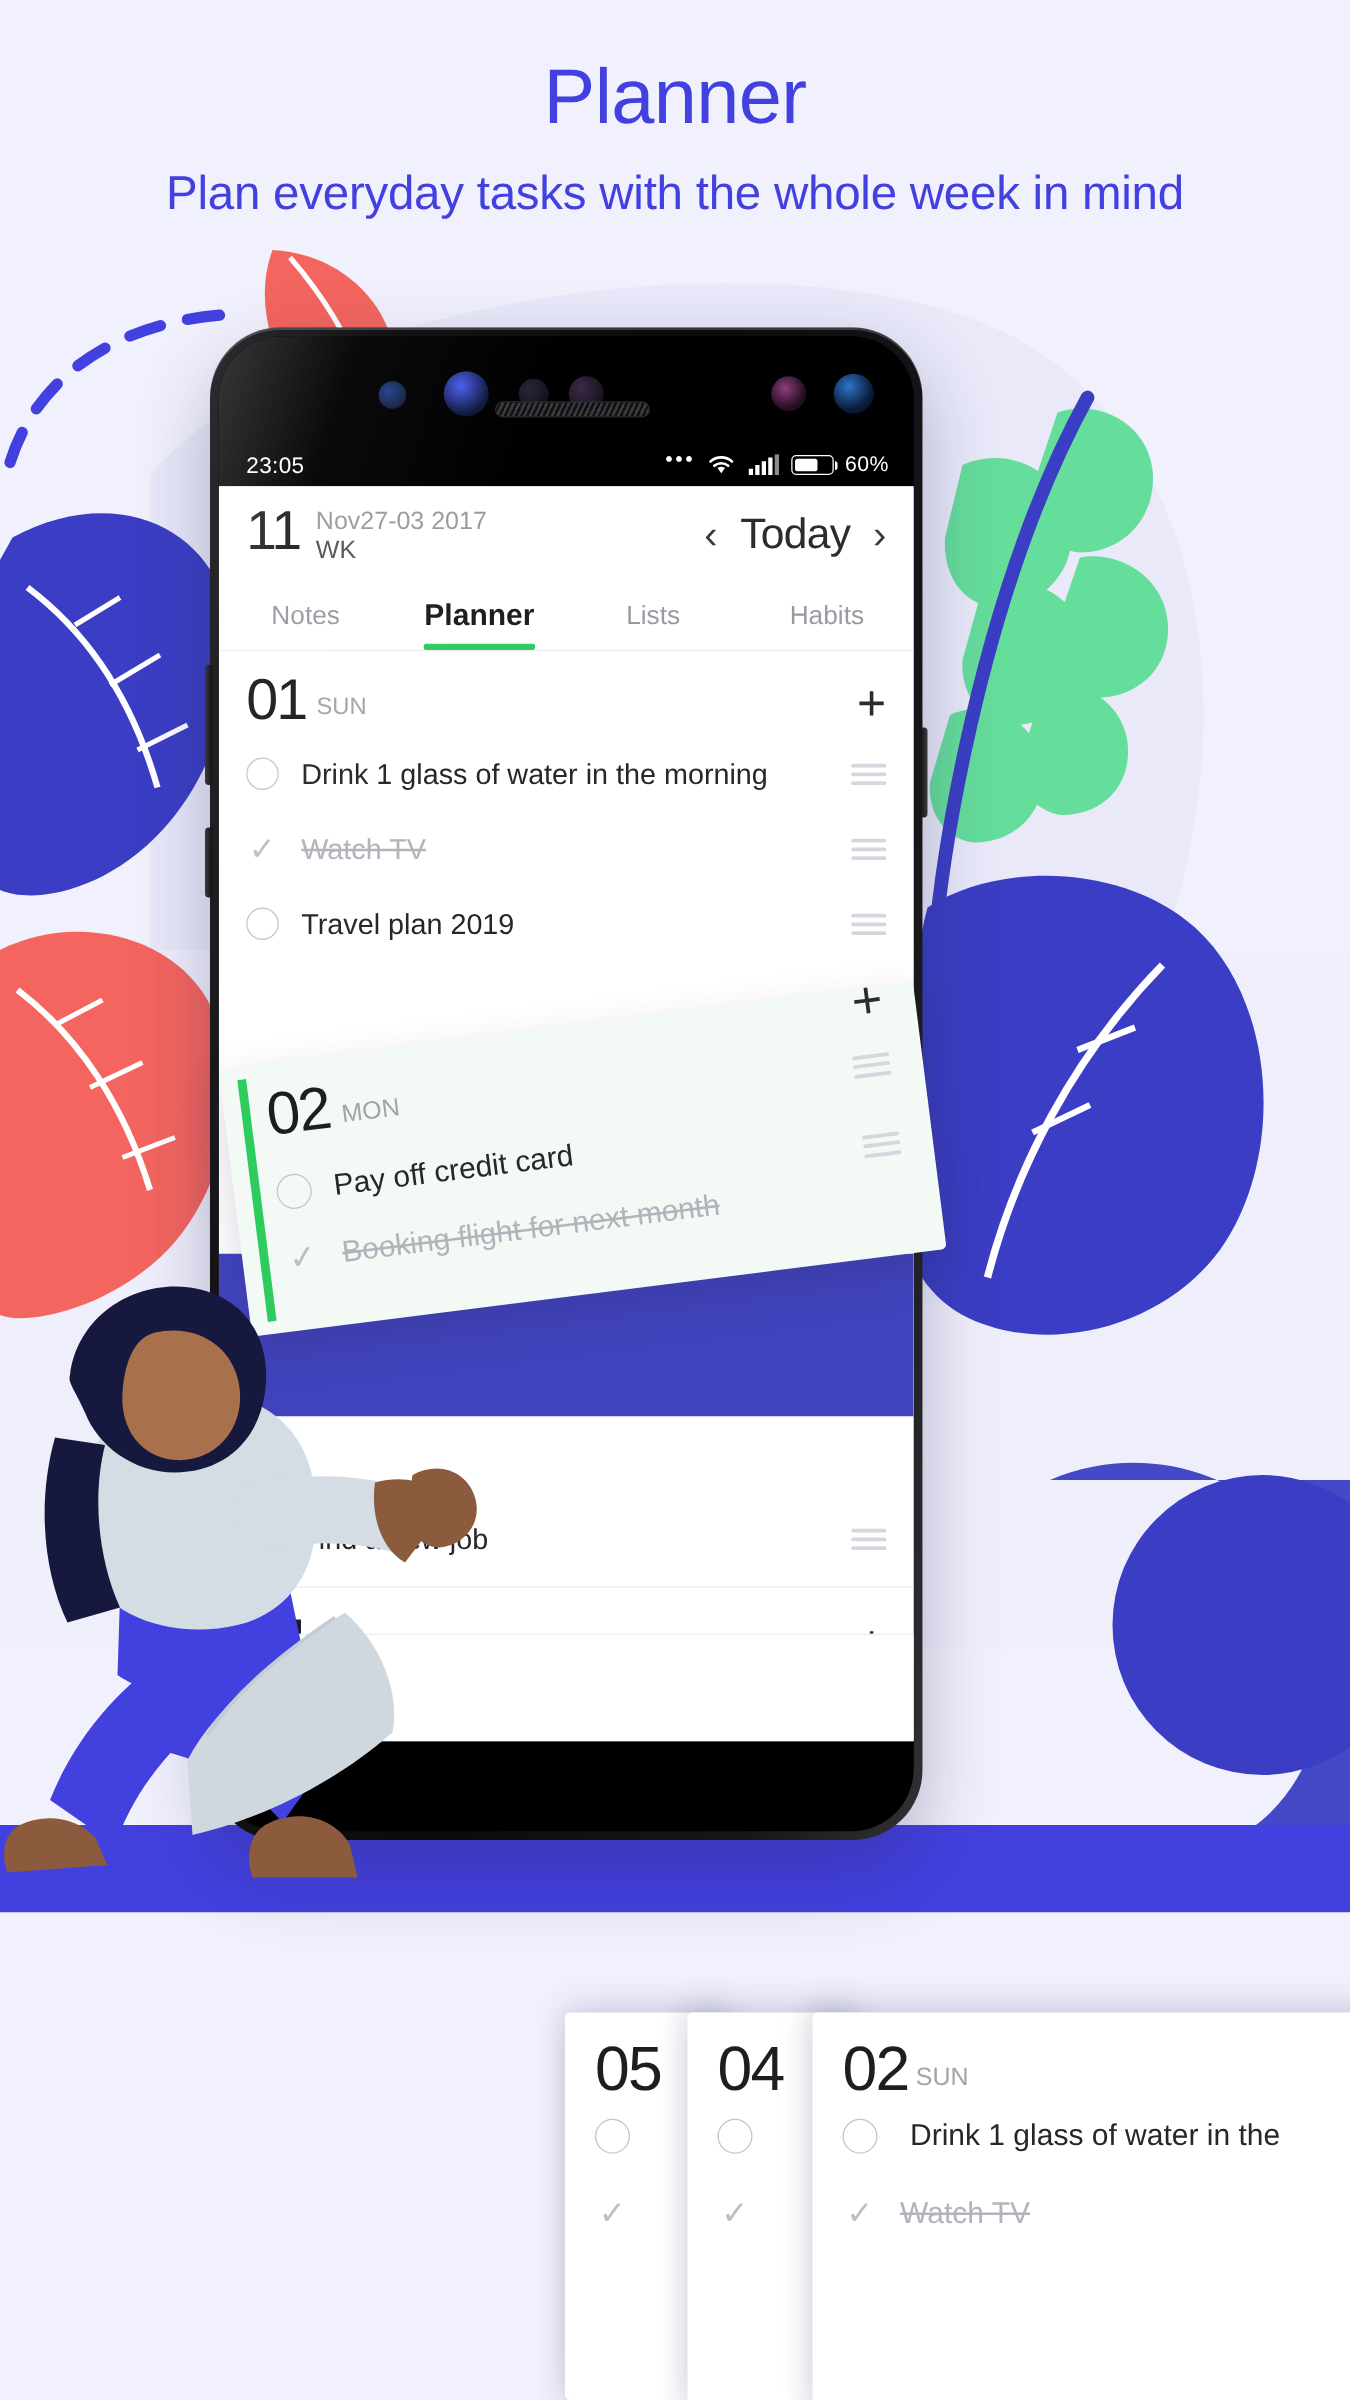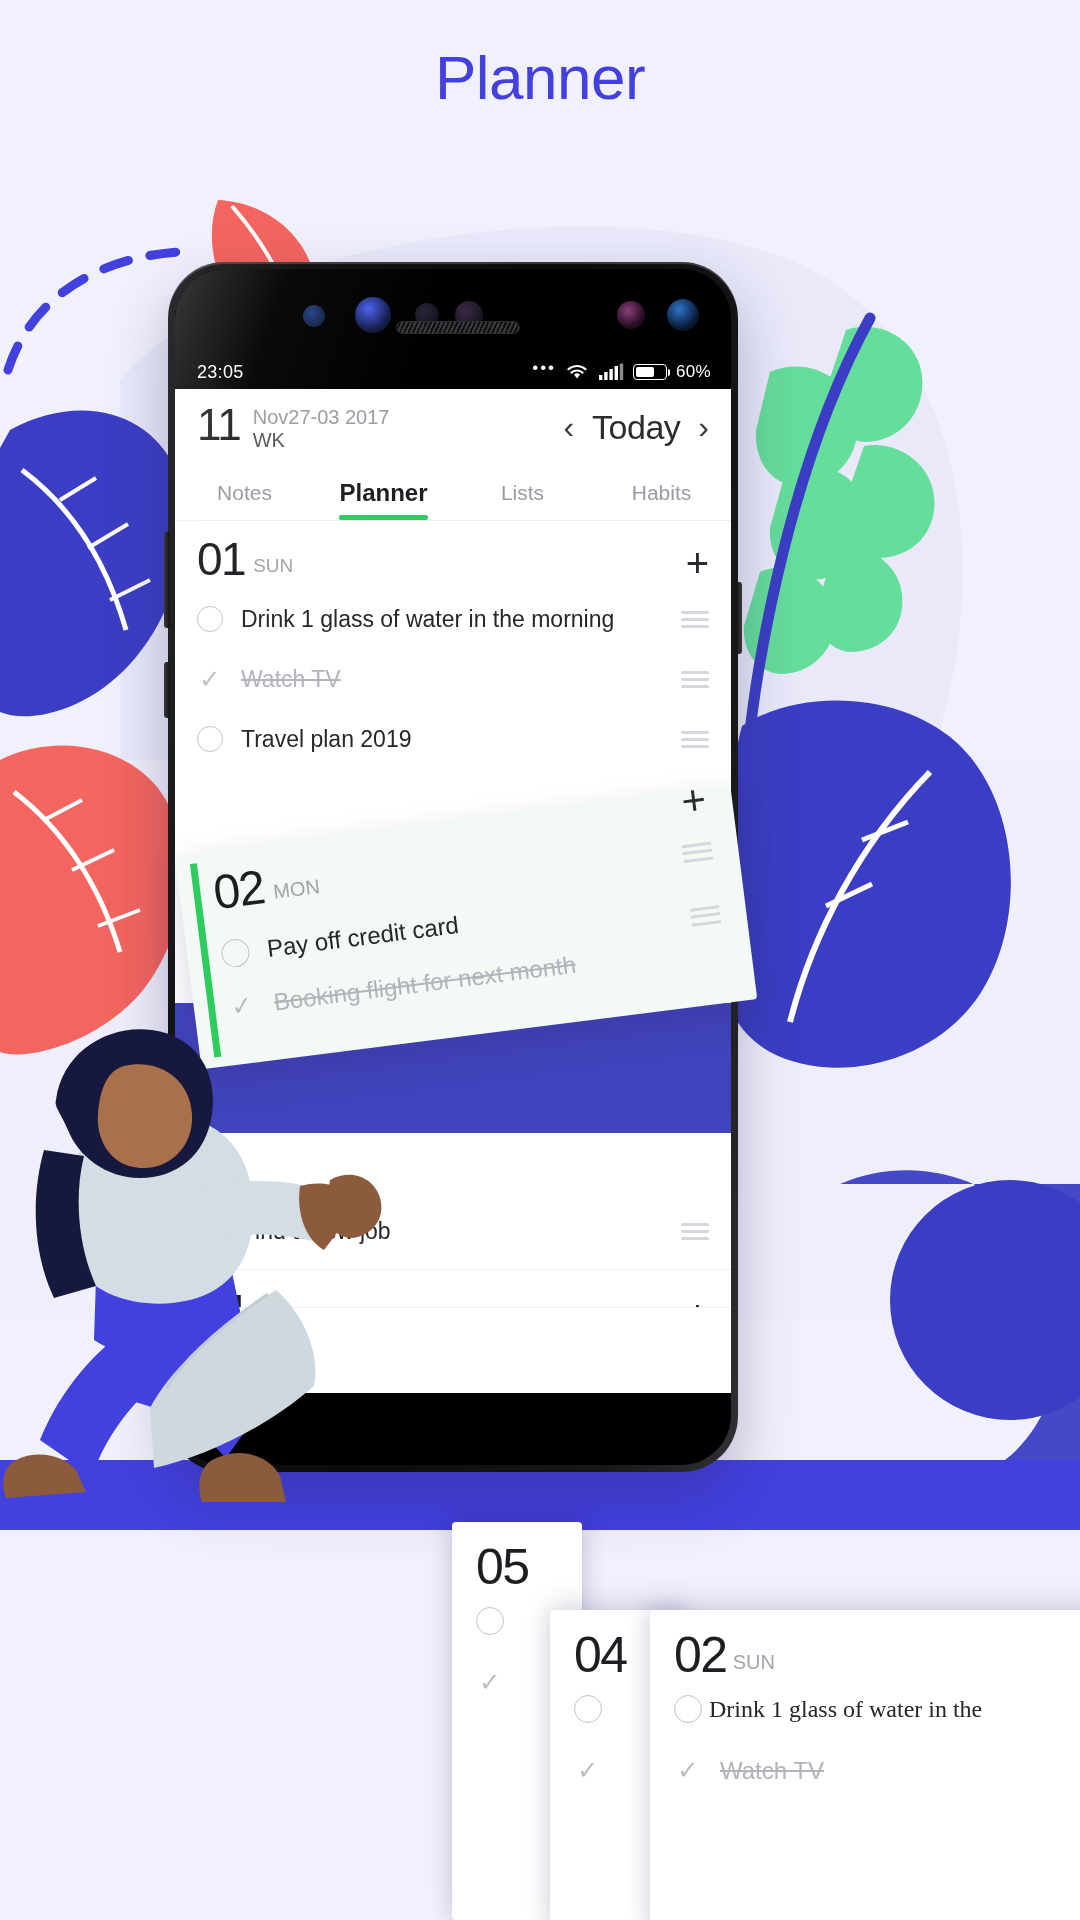--- a/index.html
+++ b/index.html
@@ -244,20 +244,21 @@
 
     <path d="M840 1184 C 920 1150 1010 1182 1046 1250 C 1080 1316 1062 1420 1002 1462 L 1080 1462 L 1080 1184 Z" fill="#3B3EC4" opacity="0.95"></path>
     <circle cx="1010" cy="1300" r="120" fill="#3B3EC4"></circle>
 
     <rect x="0" y="1460" width="1080" height="70" fill="#4340E0"></rect>
     <rect x="0" y="1530" width="1080" height="390" fill="#F1F1FD"></rect>
   </svg>
 
   <div class="headline">
     <h1>Planner</h1>
+    <h2>Plan everyday tasks with the whole week in mind</h2>
   </div>
 
   <div id="phone">
     <div class="phone-body">
       <div class="phone-inner">
 
         <div class="sensors">
           <span class="dot" style="left:128px;top:14px;width:22px;height:22px;background:radial-gradient(circle at 35% 35%,#24408a,#0d1424);"></span>
           <span class="dot" style="left:180px;top:6px;width:36px;height:36px;background:radial-gradient(circle at 38% 32%,#4b5ff0,#111a44 65%,#05060d);"></span>
           <span class="dot" style="left:240px;top:12px;width:24px;height:24px;background:radial-gradient(circle at 35% 35%,#26263a,#0b0b12);"></span>
@@ -450,21 +451,21 @@
 
     <path d="M124 56 C 160 48 190 70 192 104 C 194 136 170 160 140 158 C 112 156 96 132 98 104 C 100 78 108 60 124 56 Z" fill="#A9704C"></path>
   </svg>
 
   <svg class="ill" style="left:150px;top:1280px;z-index:52;" width="340" height="220" viewBox="0 0 340 220">
     <path d="M126 10 C 70 46 22 86 0 128 L 4 188 C 56 176 116 148 164 106 C 170 76 156 36 126 10 Z" fill="#CFD8DF"></path>
     <path d="M118 14 C 74 44 38 74 16 108" stroke="#C3CCD4" stroke-width="3" fill="none"></path>
   </svg>
 
   <div class="stack" style="left:0;right:0;height:320px;">
-    <div class="stackcard" style="left:452px; bottom:10px; width:130px; height:398px;">
+    <div class="stackcard" style="left:452px; bottom:10px; width:130px; height:310px;">
       <div class="sc-head">
         <span class="sc-num">05</span>
       </div>
       <div class="sc-task">
           <span class="cb"></span>
         </div>
       <div class="sc-task">
           <span class="cb done">✓</span>
         </div>
     </div>
@@ -481,21 +482,21 @@
         </div>
     </div>
 
     <div class="stackcard" style="left:650px; bottom:0px; width:470px; height:320px;">
       <div class="sc-head">
         <span class="sc-num">02</span>
         <span class="sc-dow">SUN</span>
       </div>
       <div class="sc-task">
         <span class="cb"></span>
-        <span class="task-txt" style="margin-left:7px;font-family:Liberation Serif, serif;">Drink 1 glass of water in the</span>
+        <span class="task-txt" style="margin-left:26px;">Drink 1 glass of water in the</span>
       </div>
       <div class="sc-task">
         <span class="cb done">✓</span>
         <span class="task-txt" style="margin-left:18px;color:#b3b3bb;text-decoration:line-through;">Watch TV</span>
       </div>
     </div>
   </div>
 
 </div>
 

